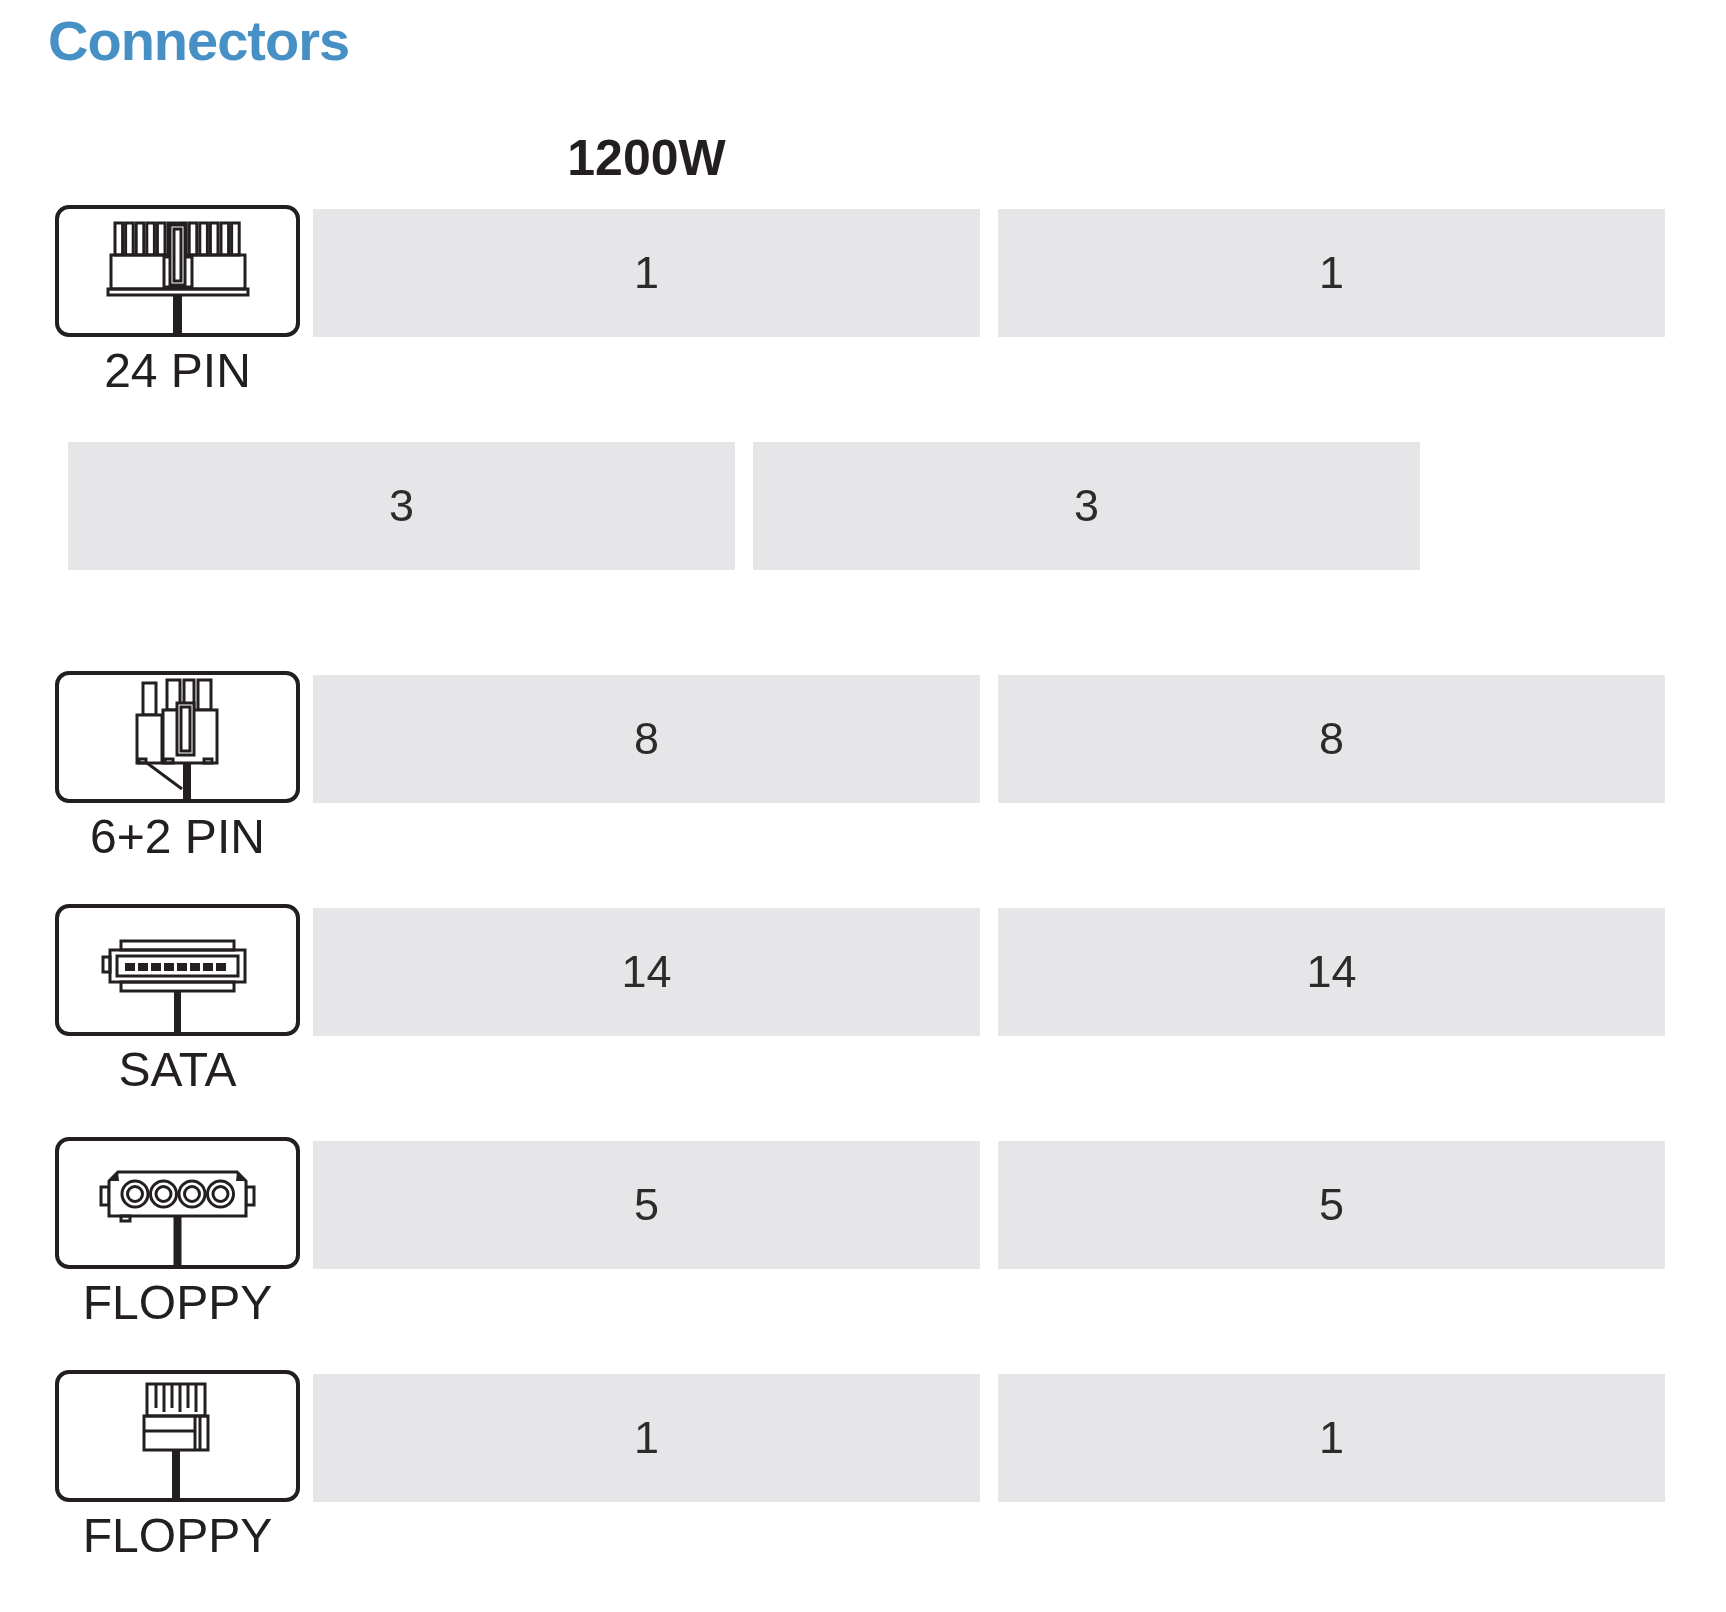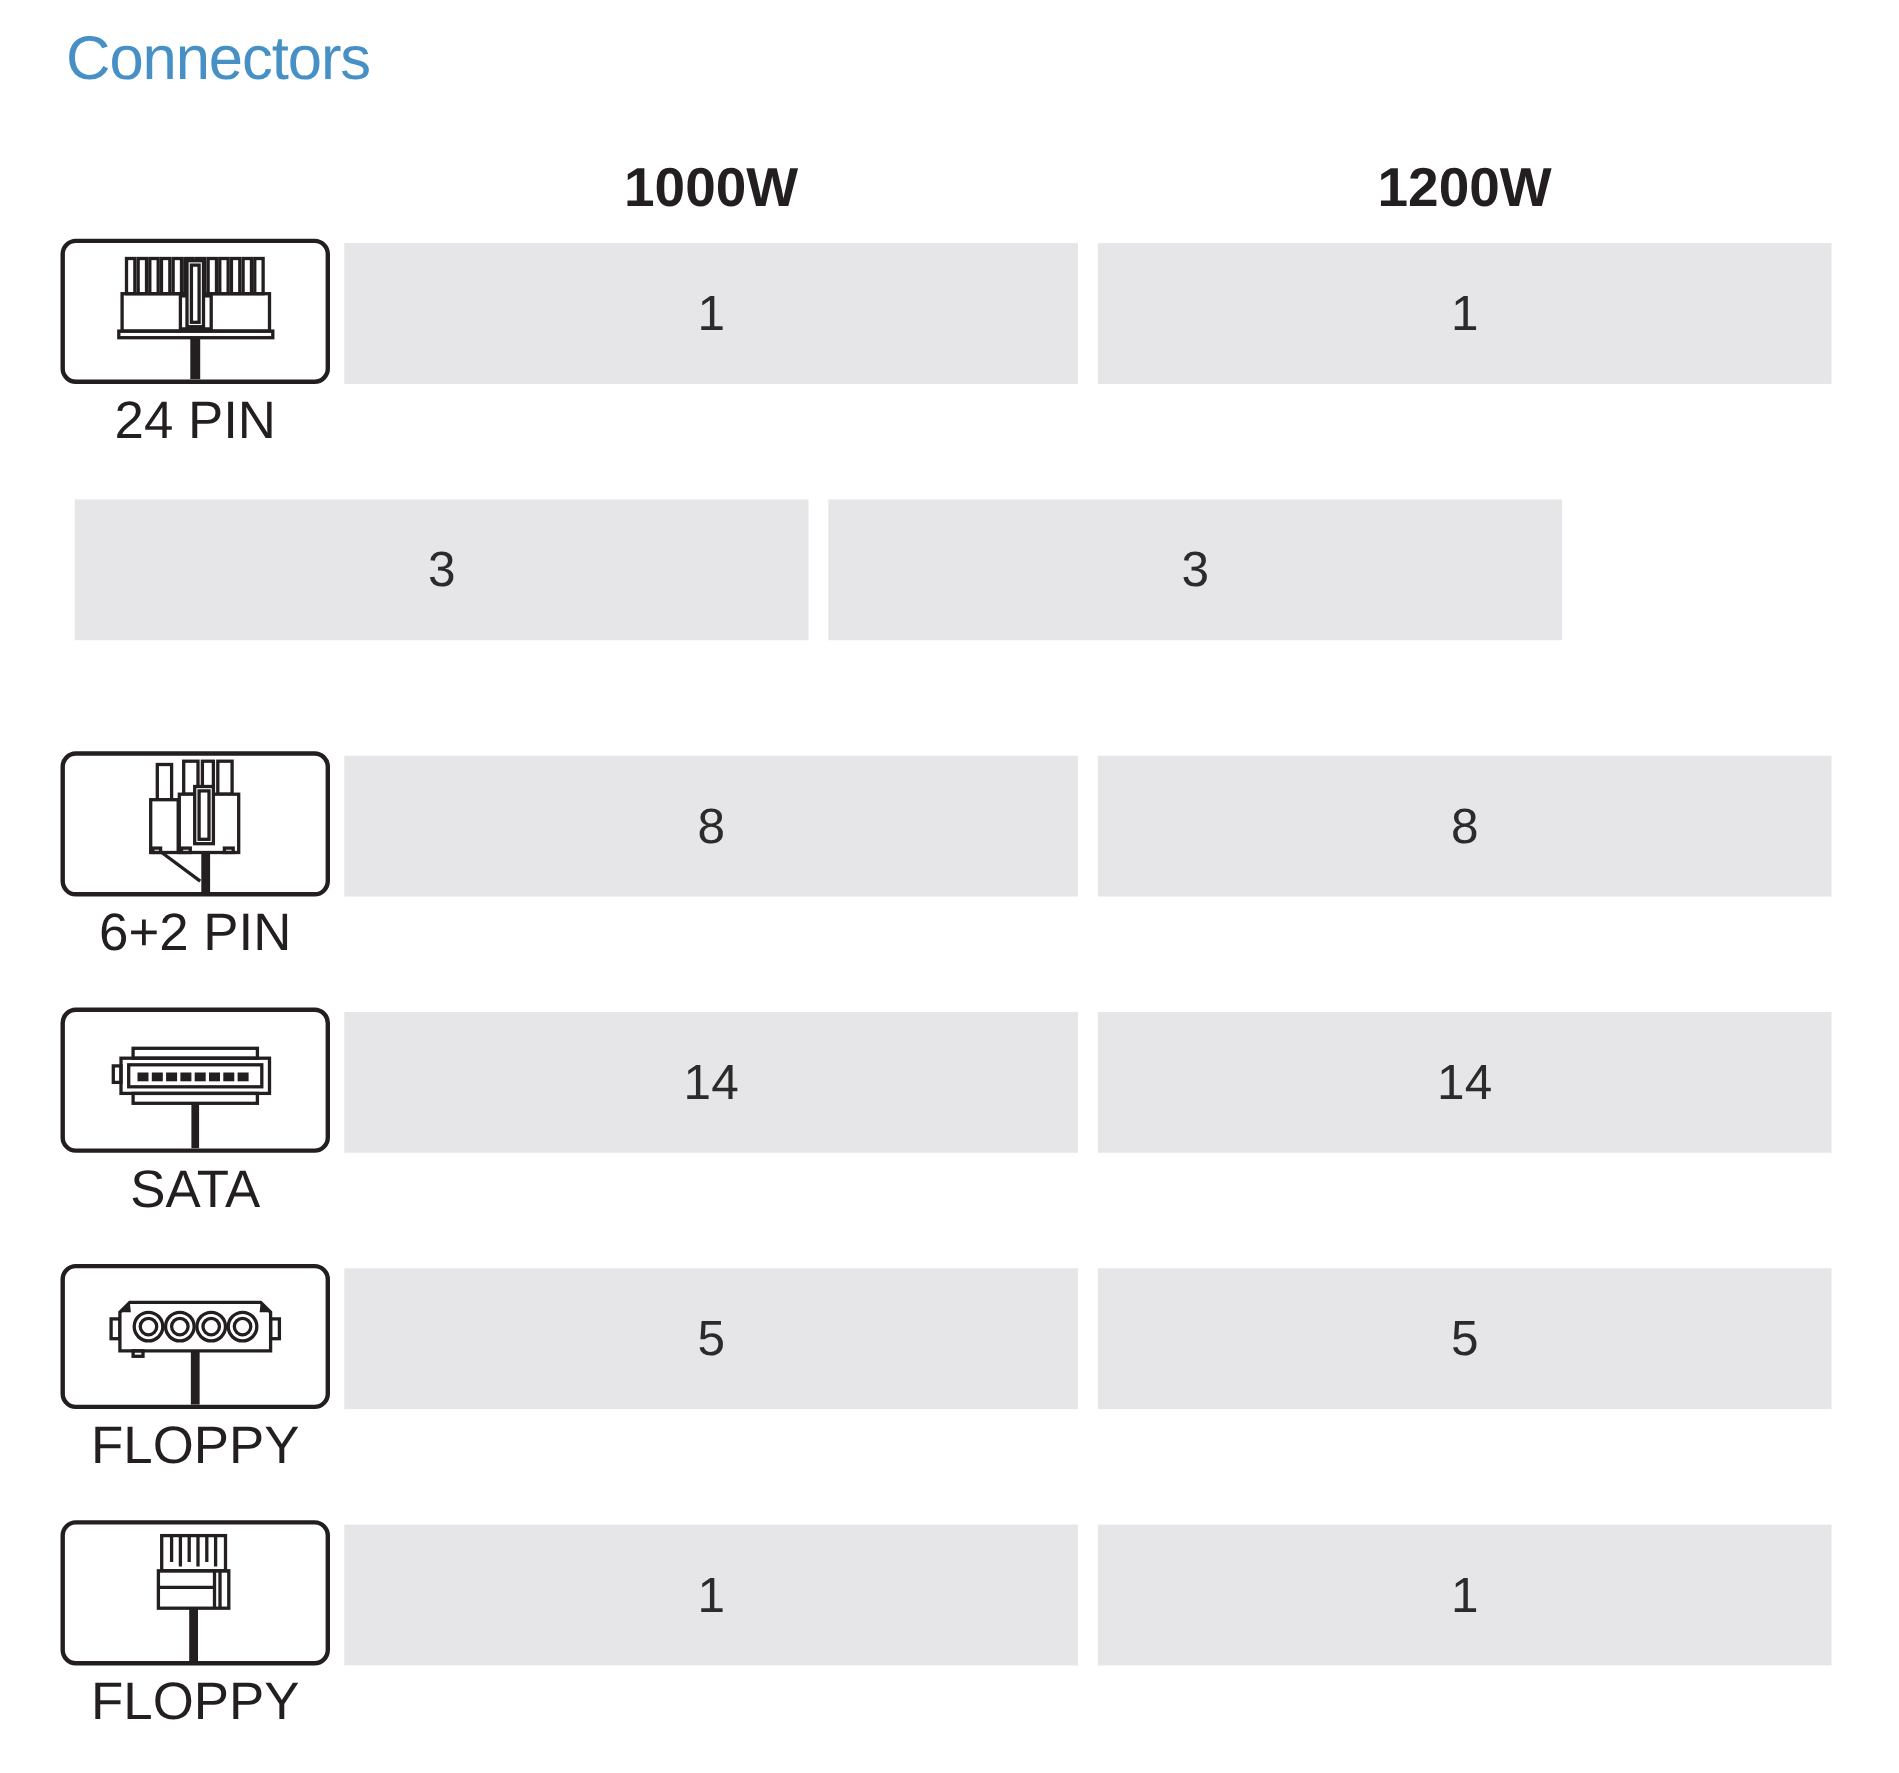--- a/index.html
+++ b/index.html
@@ -10,22 +10,22 @@
   *{box-sizing:border-box;}
   html,body{margin:0;padding:0;background:#fff;}
   body{
     width:1726px;height:1612px;
     font-family:"Liberation Sans","DejaVu Sans",sans-serif;
     color:var(--ink);
     overflow:hidden;
   }
   .page{position:relative;padding:10px 0 0 48px;width:1726px;}
   .title{
-    margin:12px;
-    font-size:56px;line-height:62px;font-weight:normal;
+    margin:0;
+    font-size:56px;line-height:62px;font-weight:bold;
     color:var(--accent);
     letter-spacing:-1px;
   }
   .header-row{
     display:flex;
     margin:61px 0 0 265px;
     height:50px;
   }
   .col-header{
     width:667px;
@@ -66,21 +66,20 @@
   .cable{stroke:var(--ink);fill:none;}
 </style>
 </head>
 <body>
 
 <div class="page">
 
   <h1 class="title">Connectors</h1>
 
   <div class="header-row">
-    <div class="col-header">1000W</div>
     <div class="col-header">1200W</div>
   </div>
 
   <div class="rows">
 
     <div class="row">
       <div class="icon-col">
         <div class="icon-box">
           <svg viewBox="0 0 237 124" xmlns="http://www.w3.org/2000/svg">
             <g class="ln">

